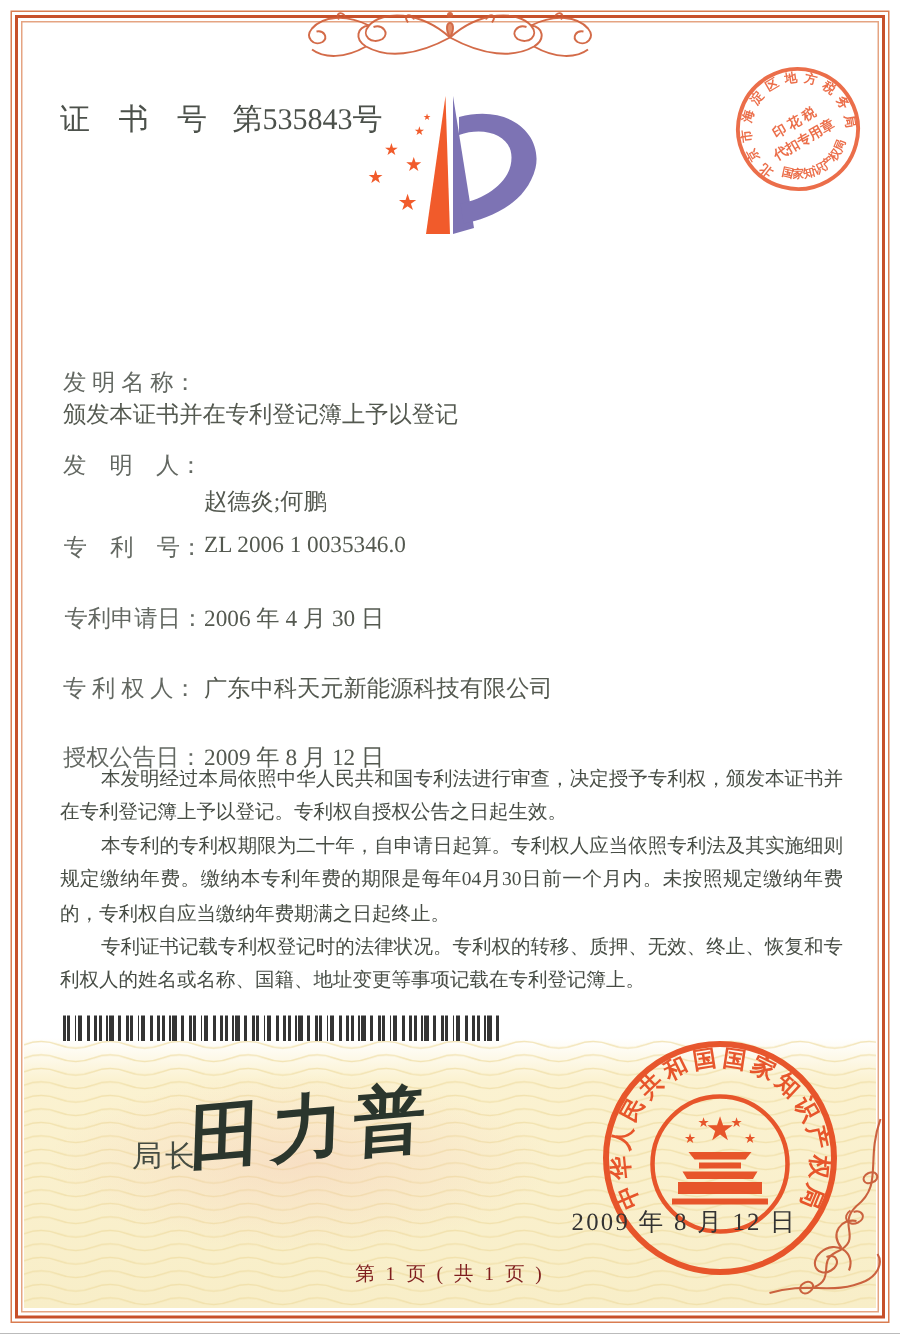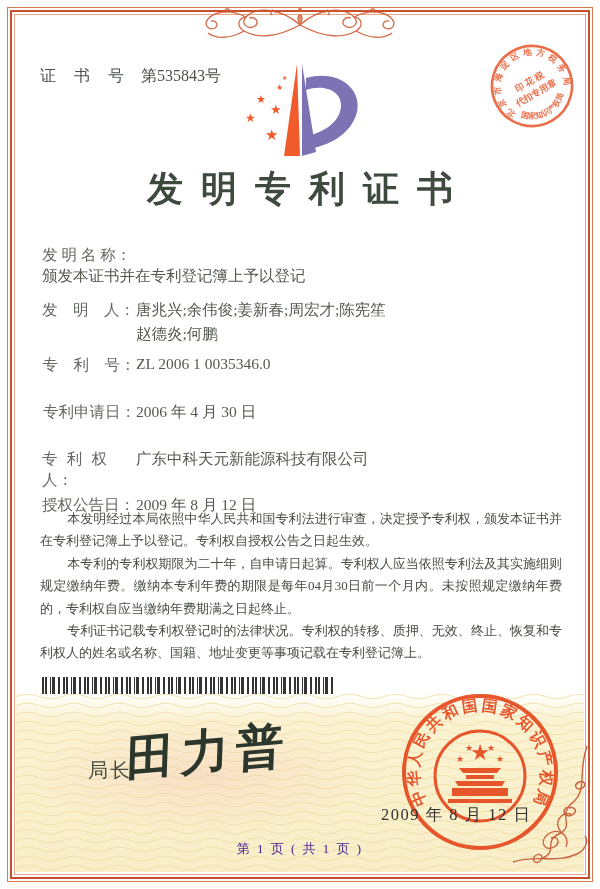--- a/index.html
+++ b/index.html
@@ -8,39 +8,39 @@
     background:#ffffff;overflow:hidden;
     font-family:"Liberation Serif","DejaVu Serif",serif;
   }
   
   .frame1{position:absolute;inset:7px;border:1px solid #d97c51;pointer-events:none;}
   .frame2{position:absolute;inset:10px;border:2px solid #c7502a;pointer-events:none;}
   .frame3{position:absolute;inset:14px;border:1px solid #e5a482;pointer-events:none;}
   .top-ornament{position:absolute;left:160px;top:3px;width:280px;height:44px;}
   .corner-flourish{position:absolute;left:505px;top:742px;width:88px;height:128px;z-index:5;}
   
-  .certno{position:absolute;top:66px;left:40px;font-size:16px;color:#4c514b;z-index:3;}
+  .certno{position:absolute;top:66px;left:40px;font-size:20px;color:#4c514b;z-index:3;}
   .certno .lab{letter-spacing:7px;margin-right:10px;}
   .tax-stamp{position:absolute;left:480px;top:34px;width:104px;height:104px;opacity:.85;}
   .logo{position:absolute;left:212px;top:50px;width:176px;height:122px;}
   .title{
     position:absolute;top:165px;left:0;right:0;text-align:center;
     font-size:36px;font-weight:bold;color:#3e4a3e;
     letter-spacing:18px;padding-left:18px;
   }
   
   .fr{position:absolute;left:42px;display:flex;font-size:15.5px;color:#585d54;}
   .fr .lbl{width:94px;flex:none;color:#636862;}
   .fr .val{color:#545950;}
   .fr-name{top:245px;flex-direction:column;}
   .fr-inv{top:300px;}
   .inv-line2{position:absolute;left:136px;top:324px;font-size:15.5px;color:#545950;}
   .fr-pno{top:355px;text-align:center;}
   .fr-fdate{top:402px;text-align:right;}
-  .fr-owner{top:449px;font-family:Liberation Mono, monospace;}
+  .fr-owner{top:449px;}
   .fr-gdate{top:495px;}
   
   .bodytext{
     position:absolute;top:508px;left:40px;width:522px;
     font-size:13px;line-height:22.4px;color:#474d45;text-align:justify;
   }
   .bodytext p{margin:0;text-indent:2.1em;}
   
   .barcode{
     position:absolute;left:42px;top:677px;width:294px;height:17px;z-index:3;
@@ -65,21 +65,21 @@
     position:absolute;left:126px;top:720px;font-size:48px;font-weight:bold;
     color:#2b362d;letter-spacing:7px;transform:rotate(-5deg) skewX(-7deg);z-index:6;
   }
   .seal{position:absolute;left:394px;top:686px;width:172px;height:172px;z-index:4;opacity:.93;}
   .seal-date{
     position:absolute;left:381px;top:804px;font-size:16.5px;letter-spacing:1.5px;
     color:#333333;z-index:7;
   }
   .pageinfo{
     position:absolute;left:0;right:0;top:840px;text-align:center;
-    font-size:13px;letter-spacing:2px;color:#4c1d95;z-index:6;
+    font-size:13px;letter-spacing:2px;color:#7f1d1d;z-index:6;
   }
 </style>
 </head>
 <body>
 
 <div class="page">
 
   <div class="frame1"></div>
   <div class="frame2"></div>
   <div class="frame3"></div>
@@ -141,29 +141,27 @@
       <text x="58" y="64" font-size="13" fill="#f15b2b">★</text>
       <text x="33" y="72" font-size="12" fill="#f15b2b">★</text>
       <text x="53" y="90" font-size="15" fill="#f15b2b">★</text>
       <text x="70" y="30" font-size="6" fill="#f15b2b">★</text>
     </g>
     <polygon points="85,14 72,106 88,106" fill="#f15b2b"></polygon>
     <polygon points="90,14 90,106 104,102" fill="#7d73b4"></polygon>
     <path d="M94,28 C128,19 150,40 145,62 C139,86 114,96 97,99 L95,86 C113,82 129,71 129,55 C129,40 111,34 94,40 Z" fill="#7d73b4"></path>
   </svg>
 
-  <div class="title">发明专利证书</div>
 
   <div class="fr fr-name">
     <span class="lbl">发 明 名 称：</span>
     <span class="val">颁发本证书并在专利登记簿上予以登记</span>
   </div>
   <div class="fr fr-inv">
     <span class="lbl">发　明　人：</span>
-    <span class="val">唐兆兴;余伟俊;姜新春;周宏才;陈宪笙</span>
   </div>
   <div class="inv-line2">赵德炎;何鹏</div>
   <div class="fr fr-pno">
     <span class="lbl">专　利　号：</span>
     <span class="val">ZL 2006 1 0035346.0</span>
   </div>
   <div class="fr fr-fdate">
     <span class="lbl">专利申请日：</span>
     <span class="val">2006 年 4 月 30 日</span>
   </div>

